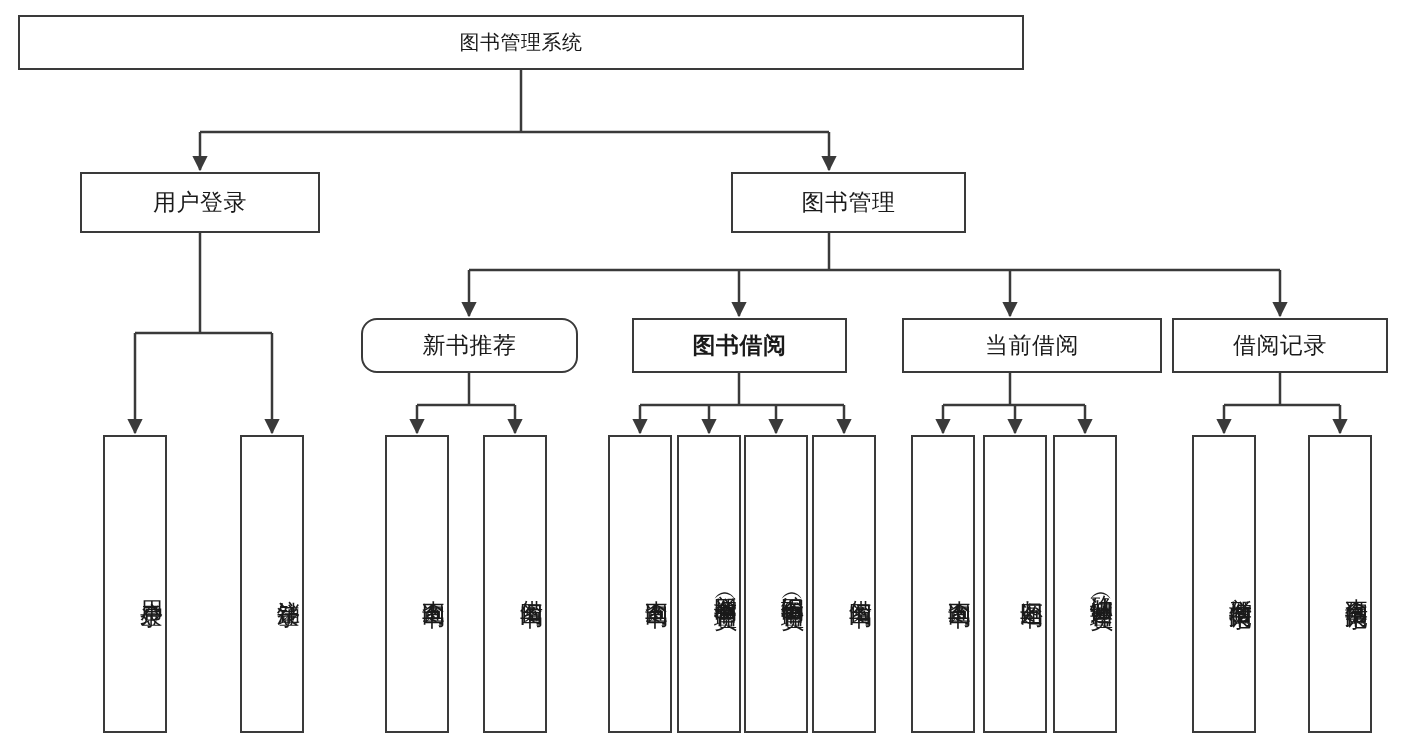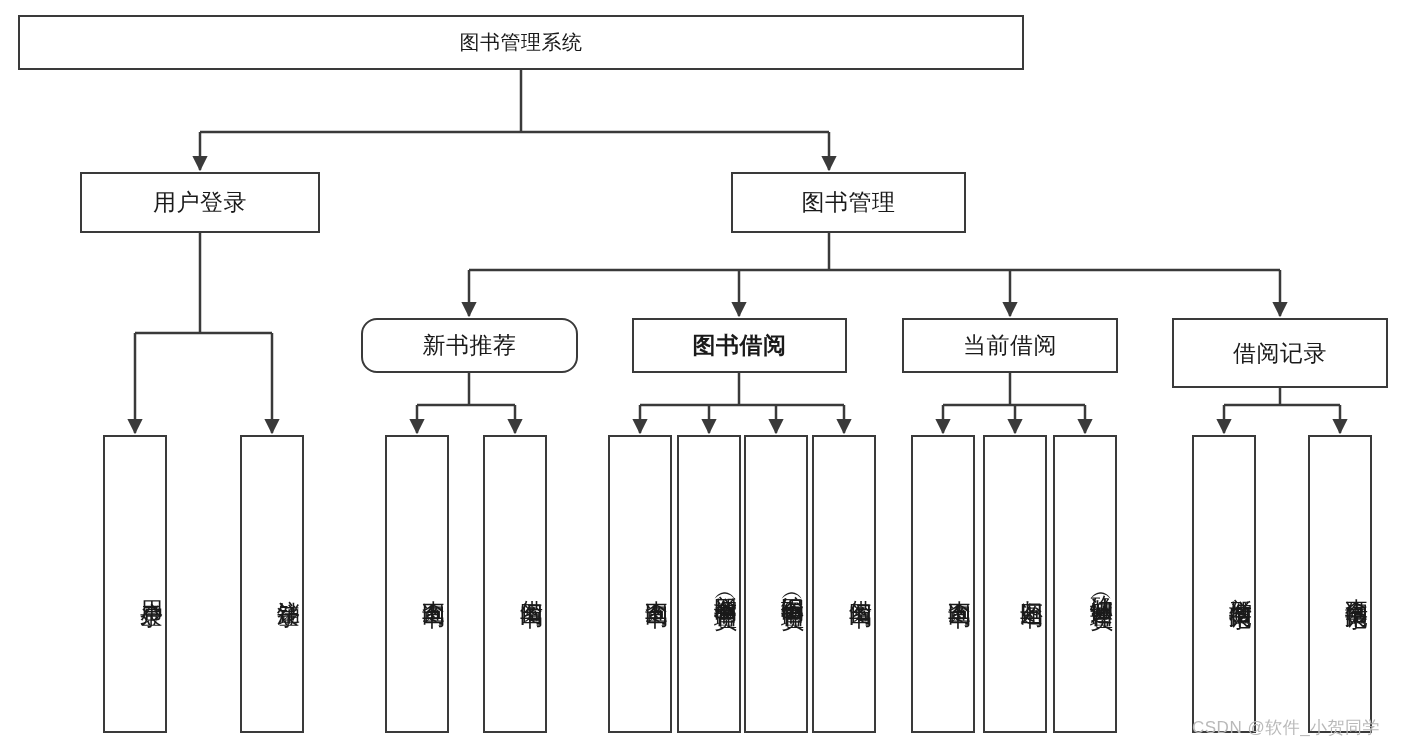--- a/index.html
+++ b/index.html
@@ -127,24 +127,24 @@
   <div class="node-box node-h" style="left:711px; top:172px; width:235px; height:61px;margin-left:20px;">
     <span>图书管理</span>
   </div>
 
   <div class="node-box node-h" style="left:361px; top:318px; width:217px; height:55px;border-radius:16px;">
     <span>新书推荐</span>
   </div>
   <div class="node-box node-h" style="left:632px; top:318px; width:215px; height:55px;font-weight:bold;">
     <span>图书借阅</span>
   </div>
-  <div class="node-box node-h" style="left:902px; top:318px; width:216px; height:55px;">
+  <div class="node-box node-h" style="left:902px; top:318px; width:260px; height:55px;">
     <span>当前借阅</span>
   </div>
-  <div class="node-box node-h" style="left:1172px; top:318px; width:216px; height:70px;">
+  <div class="node-box node-h" style="left:1172px; top:318px; width:216px; height:55px;">
     <span>借阅记录</span>
   </div>
 
   <div class="node-box node-v" style="left:103px; top:435px; width:64px; height:298px;">
     <span>用户登录</span>
   </div>
   <div class="node-box node-v" style="left:240px; top:435px; width:64px; height:298px;">
     <span>注销登录</span>
   </div>
   <div class="node-box node-v" style="left:385px; top:435px; width:64px; height:298px;">
@@ -174,15 +174,14 @@
   <div class="node-box node-v" style="left:1053px; top:435px; width:64px; height:298px;">
     <span>确认归还（管理员）</span>
   </div>
   <div class="node-box node-v" style="left:1192px; top:435px; width:64px; height:298px;">
     <span>新增借阅记录</span>
   </div>
   <div class="node-box node-v" style="left:1308px; top:435px; width:64px; height:298px;">
     <span>查询借阅记录</span>
   </div>
 
-  <div class="watermark" style="left:1192px; top:716px;">CSDN @软件_小贺同学</div>
 
 </div>
 
 </body></html>

